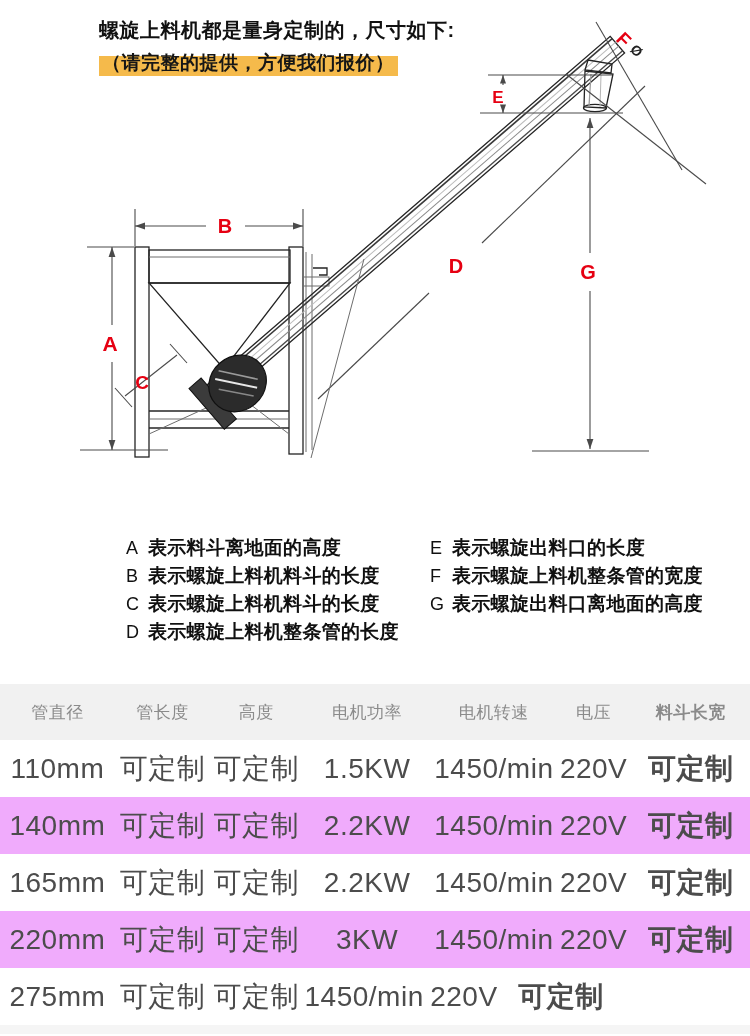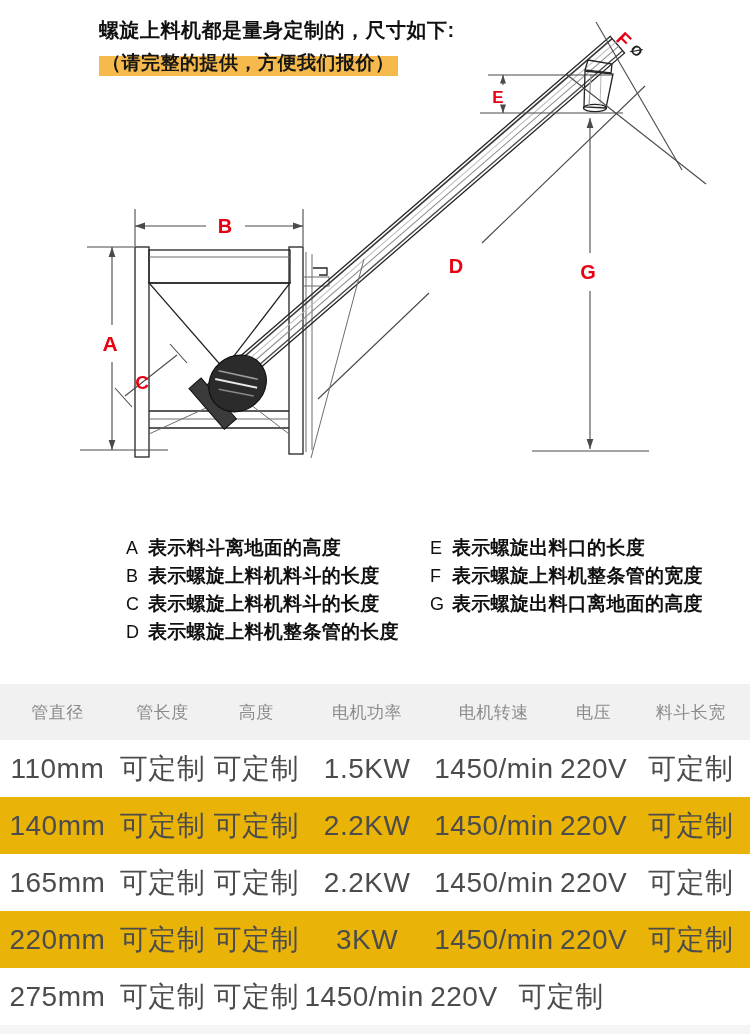--- a/index.html
+++ b/index.html
@@ -52,32 +52,32 @@
   .legend-item { display: flex; align-items: center; height: 28px; white-space: nowrap; }
   .legend-letter {
     font-size: 18px; font-weight: 500; color: #101010; width: 22px; display: inline-block;
   }
   .legend-text { font-size: 19px; font-weight: 700; color: #101010; letter-spacing: 0.3px; }
 
   
   .spec-table { position: absolute; left: 0; top: 684px; width: 750px; }
   .t-row { display: flex; width: 100%; height: 57px; align-items: center; }
   .t-row.head { background: #f1f1f1; height: 56px; }
-  .t-row.alt { background: #eab308; }
+  .t-row.alt { background: #f0abfc; }
   .t-cell {
     text-align: center;
     font-size: 28px;
     color: #4c4c4c;
     letter-spacing: 0.5px;
     white-space: nowrap;
     overflow: hidden;
   }
   .t-row.head .t-cell { font-size: 17px; color: #8b8b8b; }
   .c1 { width: 15.3%; } .c2 { width: 12.7%; } .c3 { width: 12.3%; }
-  .c4 { width: 17.3%; } .c5 { width: 16.5%; } .c6 { width: 10.1%; } .c7 { width: 15.8%; }
+  .c4 { width: 17.3%; } .c5 { width: 16.5%; } .c6 { width: 10.1%; } .c7 { width: 15.8%; font-weight: bold; }
   .partial-row { width: 750px; height: 9px; background: #f5f5f5; }
 </style>
 </head>
 <body>
 
 <div class="page">
 
   <div class="title-block">
     <div class="main-title">螺旋上料机都是量身定制的，尺寸如下:</div>
     <span class="sub-title">（请完整的提供，方便我们报价）</span>

